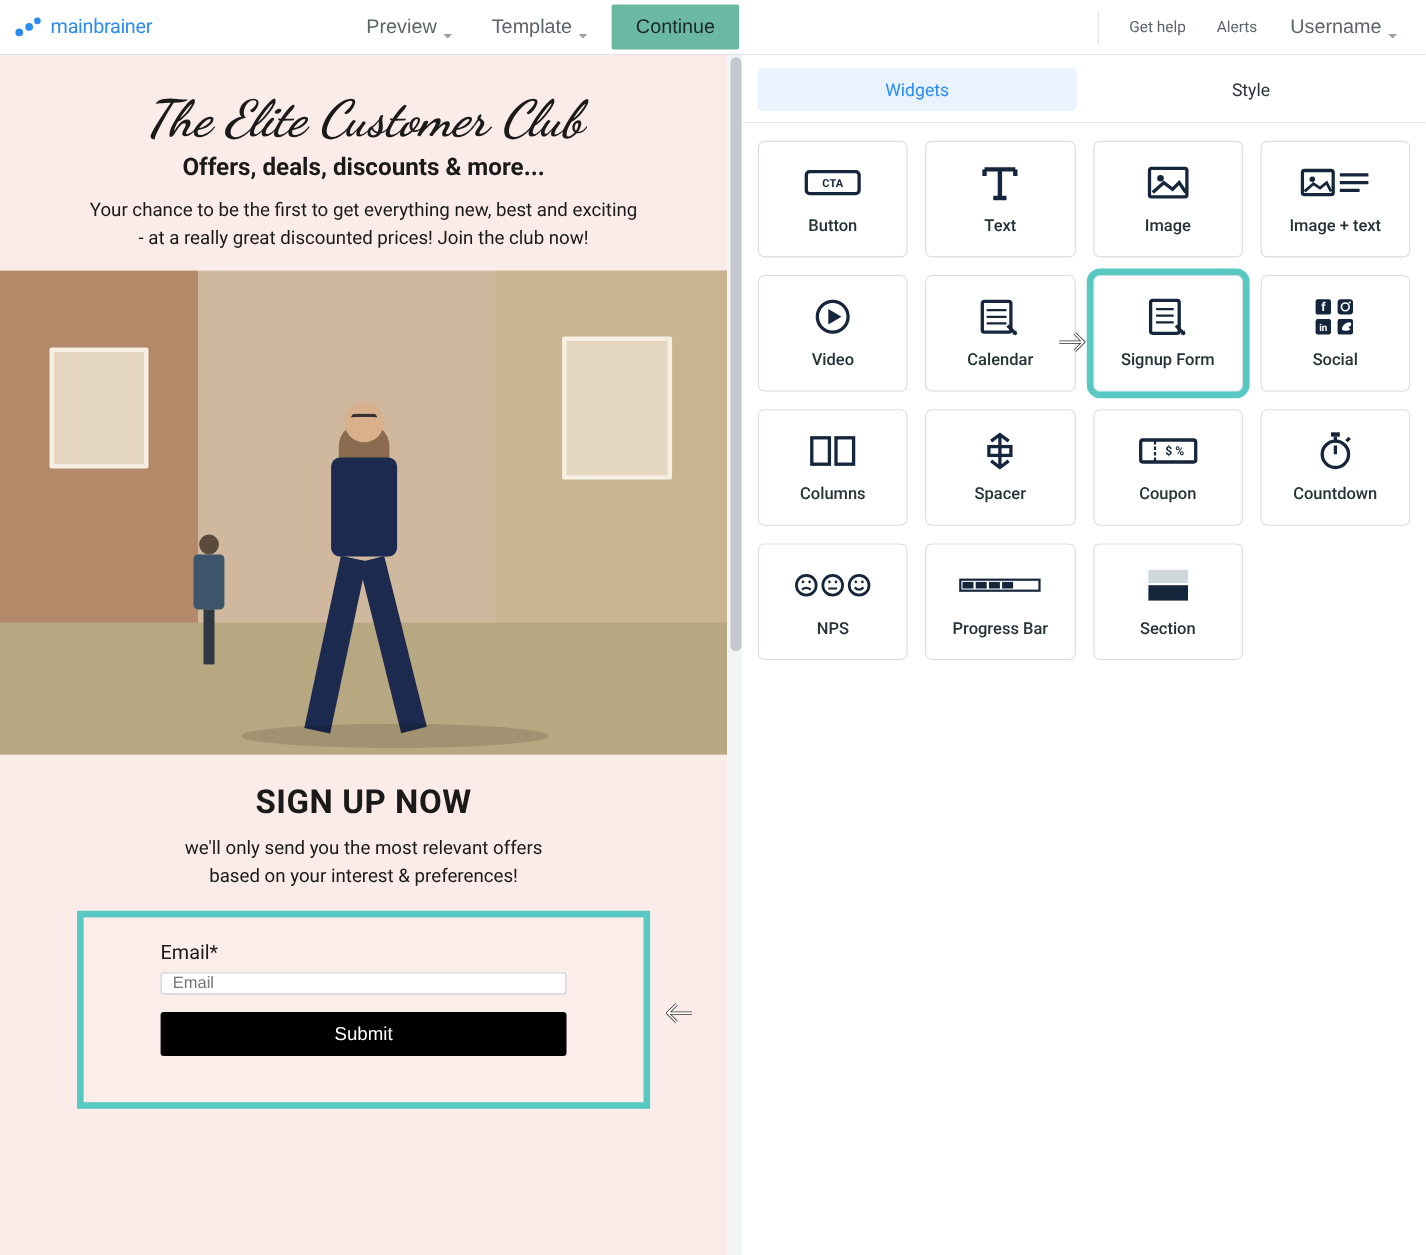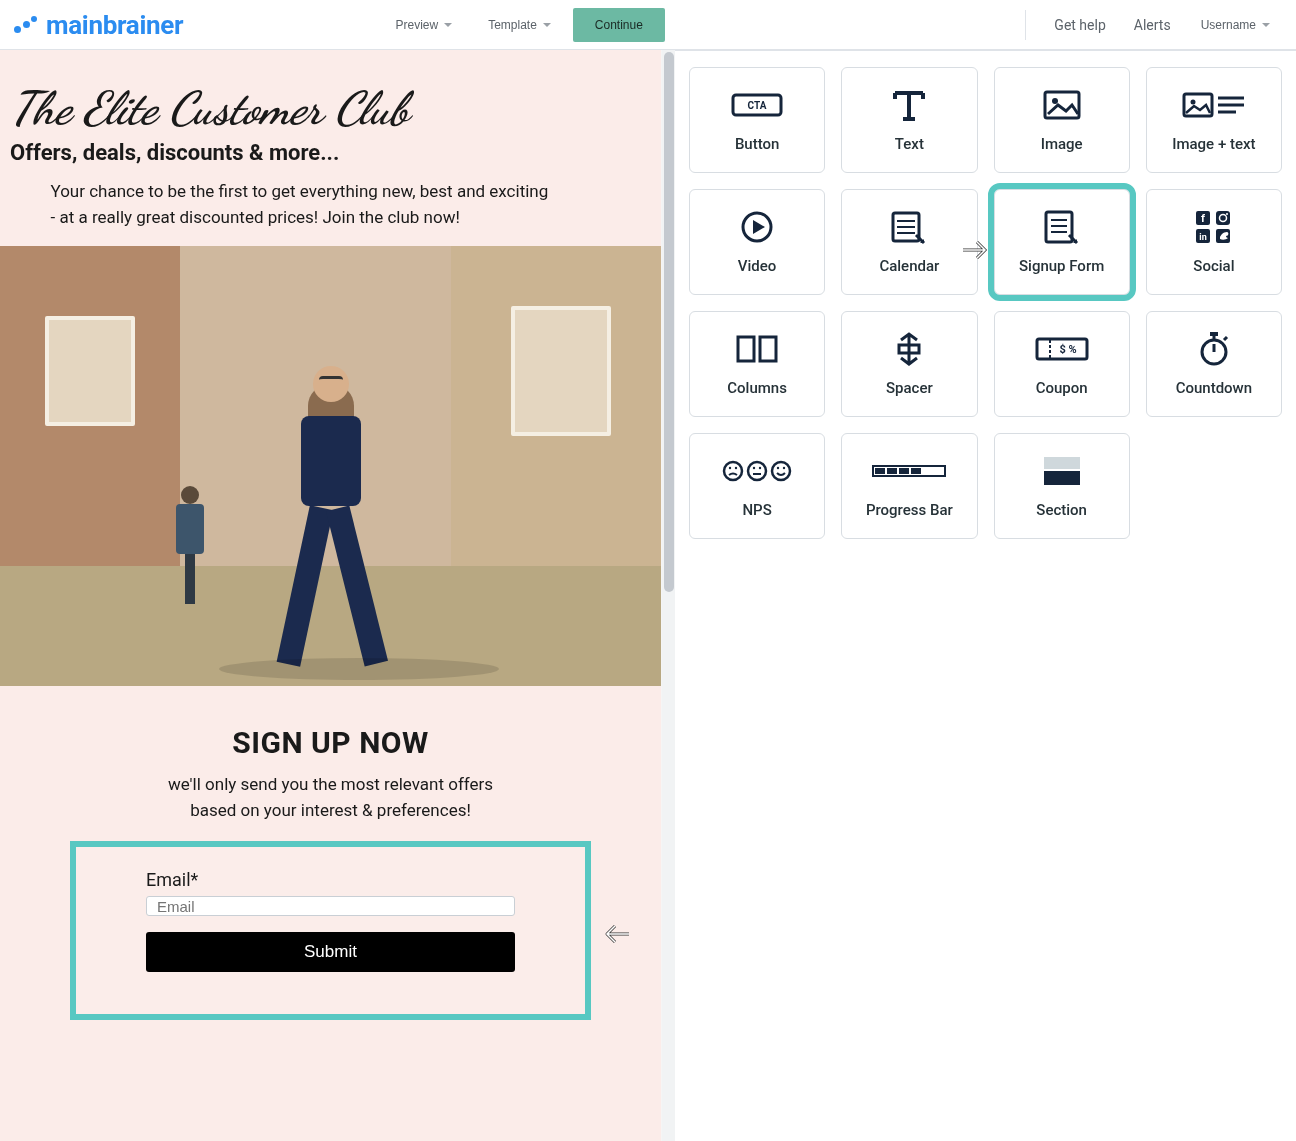--- a/index.html
+++ b/index.html
@@ -29,40 +29,40 @@
     border-bottom:1px solid var(--border);
     background:#fff;
     padding:0 12px;
   }
   .logo{display:flex;align-items:center;gap:6px;margin-right:24px}
   .logo-dots{position:relative;width:28px;height:24px}
   .logo-dots span{position:absolute;border-radius:50%;background:var(--brand-blue)}
   .logo-dots span:nth-child(1){width:7px;height:7px;left:2px;top:13px}
   .logo-dots span:nth-child(2){width:7px;height:7px;left:11px;top:8px}
   .logo-dots span:nth-child(3){width:6px;height:6px;left:19px;top:3px}
-  .logo-text{font-weight:700;color:var(--brand-blue);font-size:26px;letter-spacing:-.3px}
+  .logo-text{font-weight:400;color:var(--brand-blue);font-size:18px;letter-spacing:-.3px}
   .topbar-center{display:flex;align-items:center;gap:8px;margin-left:auto;margin-right:auto}
   .tbtn{
-    display:inline-flex;align-items:center;gap:6px;
-    padding:8px 14px;border:none;background:transparent;font-size:12px;color:var(--muted);cursor:pointer;
+    display:inline-flex;align-items:flex-end;gap:6px;
+    padding:8px 14px;border:none;background:transparent;font-size:18px;color:var(--muted);cursor:pointer;
   }
   .tbtn.continue{background:var(--teal);color:#1a2a24;border-radius:2px;padding:10px 22px}
   .caret{width:0;height:0;border-left:4px solid transparent;border-right:4px solid transparent;border-top:4px solid #9aa0a6;display:inline-block}
   .topbar-right{display:flex;align-items:center;gap:4px;margin-left:auto}
   .vsep{width:1px;height:30px;background:var(--border);margin:0 12px}
   .tlink{font-size:14px;color:var(--muted);padding:6px 12px;cursor:pointer}
   
   .main{display:flex;height:1091px}
   .canvas-col{width:661px;background:var(--bg-pink);overflow:hidden;position:relative}
   .canvas-scroll{width:14px;background:#f1f3f4;border-left:1px solid #f5f5f5}
   .canvas-scroll-thumb{width:10px;margin:2px auto;background:#c4c9cf;border-radius:5px;height:540px}
   .right-col{flex:1;background:#fff;display:flex;flex-direction:column}
   
   .hero{
-    padding:36px 10px 0;
+    padding:36px 10px 0;text-align:center;
   }
   .hero-title{font-family:"Brush Script MT","Dancing Script",cursive;font-size:46px;margin:0 0 8px;font-style:italic;line-height:1}
   .hero-sub{font-size:22px;font-weight:700;margin:8px 0 14px}
   .hero-text{font-size:17px;margin:0 auto;max-width:560px;line-height:1.5}
   .hero-image{margin-top:16px;height:440px;background:#cfb89e;position:relative;overflow:hidden}
   
   .bld-left,.bld-right{position:absolute;top:0;height:360px;background:#b3896a}
   .bld-left{left:0;width:180px}
   .bld-right{right:0;width:210px;background:#cbb492}
   .window{position:absolute;background:#e4d6c0;border:4px solid #f5efe3;border-radius:2px}
@@ -76,21 +76,21 @@
   .p-leg{position:absolute;width:24px;height:160px;background:#1b2a4e;bottom:0}
   .p-leg.l{left:22px;transform:rotate(12deg)}
   .p-leg.r{right:22px;transform:rotate(-14deg)}
   .p-glasses{position:absolute;top:10px;left:50%;transform:translateX(-50%);width:24px;height:8px;border-top:3px solid #333;border-radius:4px}
   .bystander{position:absolute;left:170px;top:240px;width:40px;height:110px}
   .bystander .h{width:18px;height:18px;background:#5a4a3a;border-radius:50%;margin:0 auto}
   .bystander .b{width:28px;height:50px;background:#3d556b;margin:0 auto;border-radius:4px}
   .bystander .l{width:10px;height:50px;background:#2e3944;margin:0 auto}
   .shadow{position:absolute;bottom:6px;left:50%;transform:translateX(-40%);width:280px;height:22px;background:rgba(0,0,0,.12);border-radius:50%}
   
-  .signup{text-align:center;padding:39px 10px 70px}
+  .signup{text-align:center;padding:26px 10px 70px}
   .signup-title{font-size:30px;font-weight:700;letter-spacing:.5px;margin:0}
   .signup-text{font-size:17px;margin:12px auto 18px;max-width:440px;line-height:1.5}
   .form-wrap{margin:0 60px;border:6px solid var(--highlight);padding:22px 70px 42px;background:rgba(255,255,255,.06);position:relative}
   .form-label{text-align:left;font-size:18px;margin-bottom:6px}
   .form-input{width:100%;height:20px;border:1px solid #c9cfd5;background:#fff;border-radius:3px;padding:0 10px;font-size:15px;margin-bottom:16px}
   .form-submit{width:100%;height:40px;border:none;background:#000;color:#fff;font-size:17px;border-radius:3px;cursor:pointer}
   .arrow-left{position:absolute;right:-46px;top:52%;transform:translateY(-50%)}
   
   .tabbar{display:flex;gap:14px;padding:12px 14px 10px}
   .tab{flex:1;text-align:center;padding:10px 0;border-radius:4px;font-size:16px;cursor:pointer}
@@ -201,20 +201,24 @@
         </span>
       </div>
     </div>
   </div>
 
   <div class="canvas-scroll">
     <div class="canvas-scroll-thumb"></div>
   </div>
 
   <div class="right-col">
+    <div class="tabbar">
+      <div class="tab active">Widgets</div>
+      <div class="tab inactive">Style</div>
+    </div>
     <div class="divider"></div>
     <div class="widgets">
 
       <div class="widget">
         <div class="w-icon">
           <svg width="52" height="28" viewBox="0 0 52 28">
               <rect x="2" y="4" width="48" height="20" rx="3" fill="none" stroke="#15253b" stroke-width="3"></rect>
               <text x="26" y="18" text-anchor="middle" font-size="10" font-weight="700" fill="#15253b">CTA</text>
             </svg>
         </div>

